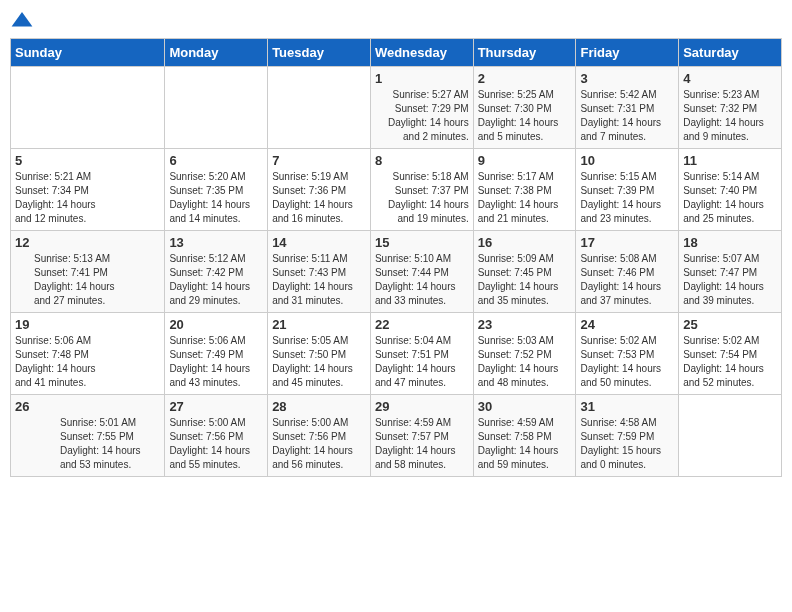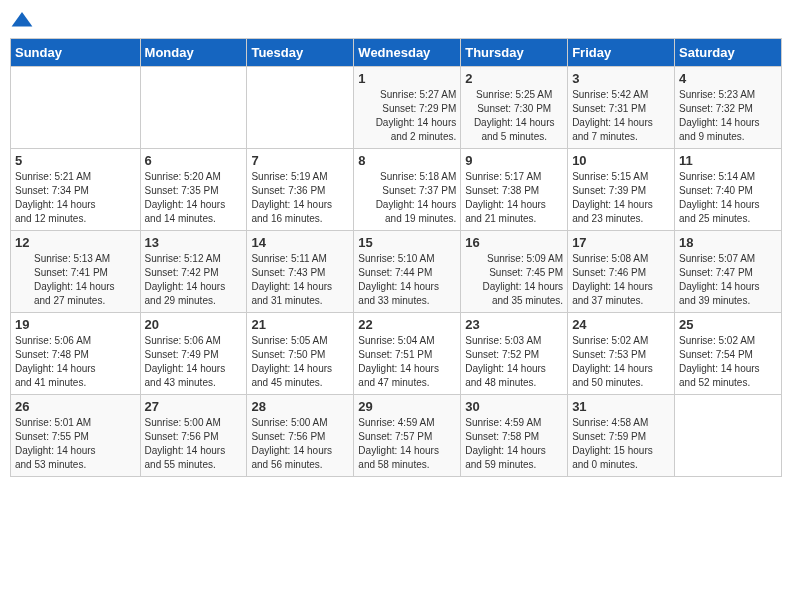--- a/index.html
+++ b/index.html
@@ -130,21 +130,21 @@
         <td class="empty-cell"></td>
         <td>
           <span class="day-number">1</span>
           <div class="day-info" style="white-space: pre-line; text-align: right;">Sunrise: 5:27 AM
 Sunset: 7:29 PM
 Daylight: 14 hours
 and 2 minutes.</div>
         </td>
         <td>
           <span class="day-number">2</span>
-          <div class="day-info" style="white-space: pre-line; text-align: center;">Sunrise: 5:25 AM
+          <div class="day-info" style="white-space: pre-line;">Sunrise: 5:25 AM
 Sunset: 7:30 PM
 Daylight: 14 hours
 and 5 minutes.</div>
         </td>
         <td>
           <span class="day-number">3</span>
           <div class="day-info" style="white-space: pre-line;">Sunrise: 5:42 AM
 Sunset: 7:31 PM
 Daylight: 14 hours
 and 7 minutes.</div>
@@ -232,21 +232,21 @@
         </td>
         <td>
           <span class="day-number">15</span>
           <div class="day-info" style="white-space: pre-line;">Sunrise: 5:10 AM
 Sunset: 7:44 PM
 Daylight: 14 hours
 and 33 minutes.</div>
         </td>
         <td>
           <span class="day-number">16</span>
-          <div class="day-info" style="white-space: pre-line; text-align: right;">Sunrise: 5:09 AM
+          <div class="day-info" style="white-space: pre-line;">Sunrise: 5:09 AM
 Sunset: 7:45 PM
 Daylight: 14 hours
 and 35 minutes.</div>
         </td>
         <td>
           <span class="day-number">17</span>
           <div class="day-info" style="white-space: pre-line;">Sunrise: 5:08 AM
 Sunset: 7:46 PM
 Daylight: 14 hours
 and 37 minutes.</div>
@@ -306,21 +306,21 @@
           <span class="day-number">25</span>
           <div class="day-info" style="white-space: pre-line;">Sunrise: 5:02 AM
 Sunset: 7:54 PM
 Daylight: 14 hours
 and 52 minutes.</div>
         </td>
       </tr>
       <tr>
         <td>
           <span class="day-number">26</span>
-          <div class="day-info" style="white-space: pre-line;">Sunrise: 5:01 AM
+          <div class="day-info" style="white-space: pre-line; margin-left: 45px;">Sunrise: 5:01 AM
 Sunset: 7:55 PM
 Daylight: 14 hours
 and 53 minutes.</div>
         </td>
         <td>
           <span class="day-number">27</span>
           <div class="day-info" style="white-space: pre-line;">Sunrise: 5:00 AM
 Sunset: 7:56 PM
 Daylight: 14 hours
 and 55 minutes.</div>

